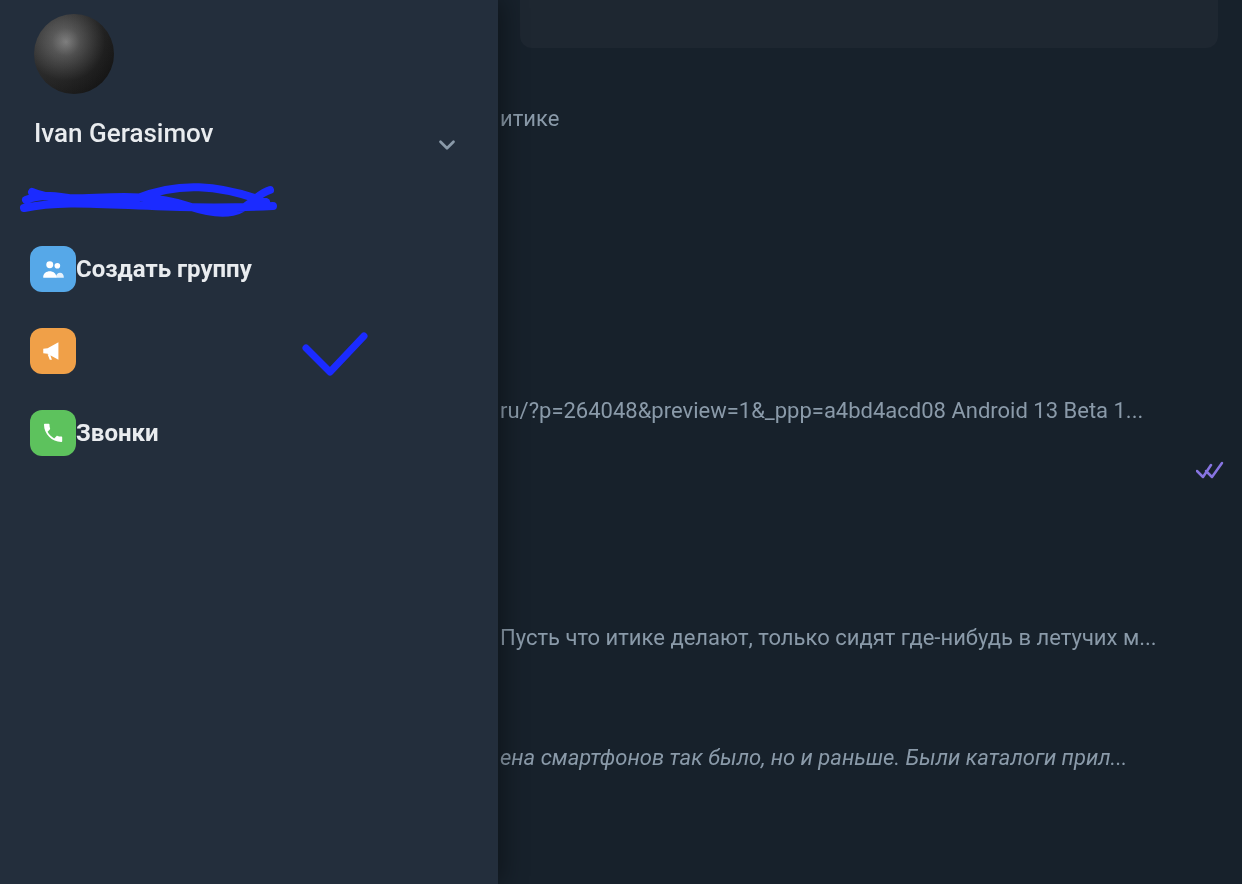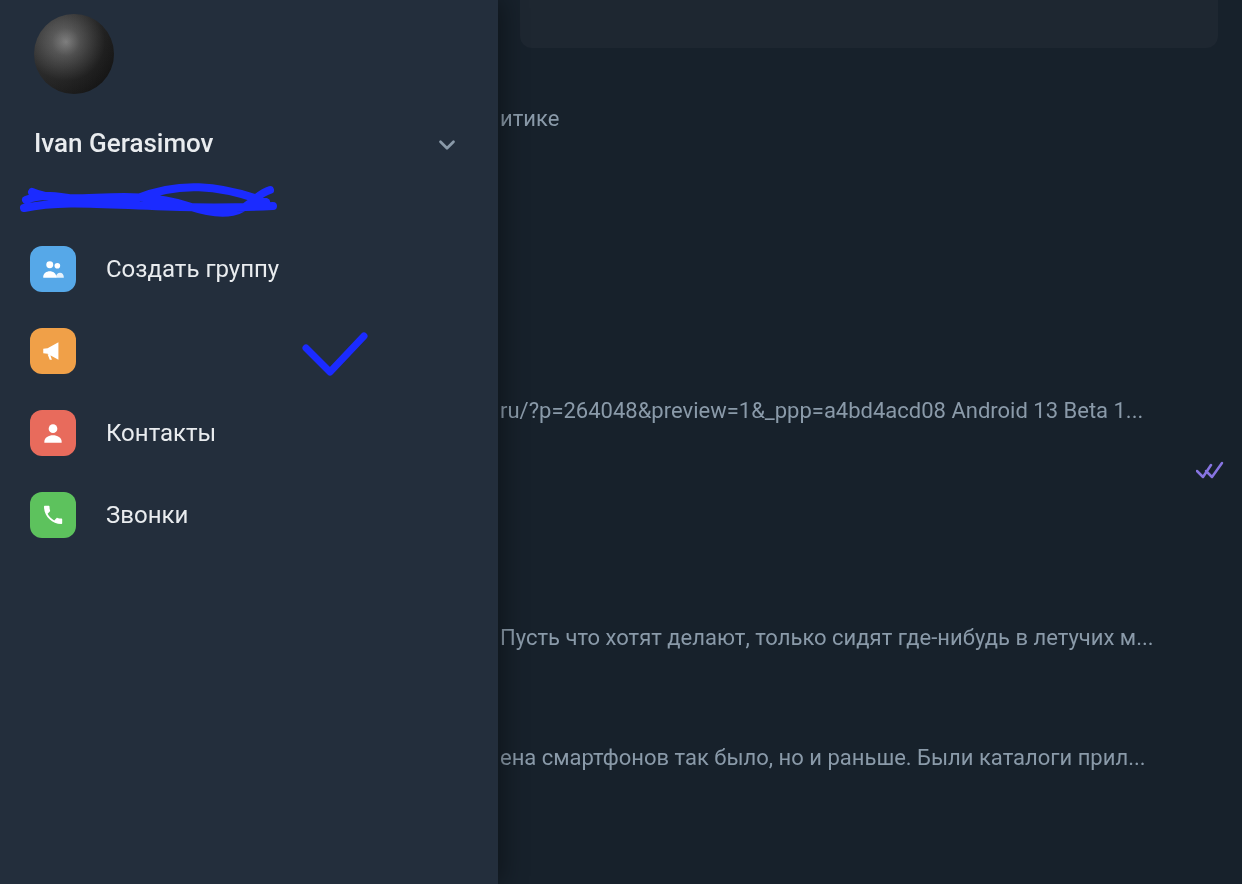--- a/index.html
+++ b/index.html
@@ -35,21 +35,21 @@
       left: 500px;
       right: 24px;
       white-space: nowrap;
       overflow: hidden;
       text-overflow: ellipsis;
       color: #8a9aa9;
     }
     .chat-line-1 { top: 106px; }
     .chat-line-2 { top: 398px; }
     .chat-line-3 { top: 625px; }
-    .chat-line-4 { top: 745px; }
+    .chat-line-4 { top: 745px; font-style: italic; }
     .checkmarks {
       position: absolute;
       right: 18px;
       top: 458px;
       color: #8774e1;
       font-size: 24px;
     }
     .sidebar {
       position: absolute;
       left: 0;
@@ -71,21 +71,21 @@
       overflow: hidden;
     }
     .avatar::after{
       content:"";
       position:absolute;
       inset:0;
       background: linear-gradient(120deg, rgba(255,255,255,0.08), rgba(0,0,0,0.3));
     }
     .profile-row {
       display: flex;
-      align-items: flex-end;
+      align-items: flex-start;
       justify-content: space-between;
       padding: 24px 38px 0 34px;
     }
     .profile-name {
       color: #e9ecef;
       font-size: 26px;
       font-weight: 500;
     }
     .expand-icon {
       color: #8a9aa9;
@@ -115,24 +115,23 @@
     .menu-icon {
       width: 46px;
       height: 46px;
       border-radius: 12px;
       display: flex;
       align-items: center;
       justify-content: center;
       flex-shrink: 0;
     }
     .menu-label {
-      margin-left: 30px;
       color: #e9ecef;
       font-size: 24px;
-      font-weight: 400;
+      font-weight: 700;
     }
     .bg-blue { background: #56a8e8; }
     .bg-orange { background: #f0a048; }
     .bg-red { background: #e86b5c; }
     .bg-green { background: #5dc25d; }
     .bg-lightblue { background: #5fbef0; }
     .bg-purple { background: #a670d8; }
     .bg-indigo { background: #7a7ae8; }
     .toggle {
       position: absolute;
@@ -167,21 +166,21 @@
 <div class="chat-area">
   <div class="chat-top-bar"></div>
   <div class="chat-line chat-line-1">итике</div>
   <div class="chat-line chat-line-2">ru/?p=264048&amp;preview=1&amp;_ppp=a4bd4acd08  Android 13 Beta 1...</div>
   <div class="checkmarks">
     <svg width="28" height="20" viewBox="0 0 28 20">
         <path d="M1 11 L7 17 L15 5" stroke="#8774e1" stroke-width="2.5" fill="none" stroke-linecap="round" stroke-linejoin="round"></path>
         <path d="M10 11 L16 17 L26 3" stroke="#8774e1" stroke-width="2.5" fill="none" stroke-linecap="round" stroke-linejoin="round"></path>
       </svg>
   </div>
-  <div class="chat-line chat-line-3">Пусть что хотят делают, только сидят где-нибудь в летучих м...</div>
+  <div class="chat-line chat-line-3">Пусть что итике делают, только сидят где-нибудь в летучих м...</div>
   <div class="chat-line chat-line-4">ена смартфонов  так было, но и раньше. Были каталоги прил...</div>
 </div>
 
 <div class="sidebar">
   <div class="avatar"></div>
 
   <div class="profile-row">
     <div class="profile-name">Ivan Gerasimov</div>
     <div class="expand-icon">
       <svg width="26" height="26" viewBox="0 0 24 24">
@@ -209,29 +208,20 @@
     </div>
 
     <div class="menu-item">
       <div class="menu-icon bg-orange">
         <svg width="26" height="26" viewBox="0 0 24 24" fill="#fff">
             <path d="M3 10v4l4 .5L17 20V4L7 9.5 3 10zm4 5l2 5h2l-1.6-4.6L7 15z"></path>
           </svg>
       </div>
     </div>
 
-    <div class="menu-item">
-      <div class="menu-icon bg-red">
-        <svg width="26" height="26" viewBox="0 0 24 24" fill="#fff">
-            <circle cx="12" cy="8" r="4"></circle>
-            <path d="M4 20c0-4 4-6 8-6s8 2 8 6v1H4z"></path>
-          </svg>
-      </div>
-      <span class="menu-label">Контакты</span>
-    </div>
 
     <div class="menu-item">
       <div class="menu-icon bg-green">
         <svg width="24" height="24" viewBox="0 0 24 24" fill="#fff">
             <path d="M6.6 10.8c1.4 2.8 3.8 5.2 6.6 6.6l2.2-2.2c.3-.3.7-.4 1.1-.3 1.2.4 2.4.6 3.7.6.6 0 1 .4 1 1V20c0 .6-.4 1-1 1C11 21 3 13 3 3.8c0-.6.4-1 1-1h3.5c.6 0 1 .4 1 1 0 1.3.2 2.5.6 3.7.1.4 0 .8-.3 1.1l-2.2 2.2z"></path>
           </svg>
       </div>
       <span class="menu-label">Звонки</span>
     </div>
 

